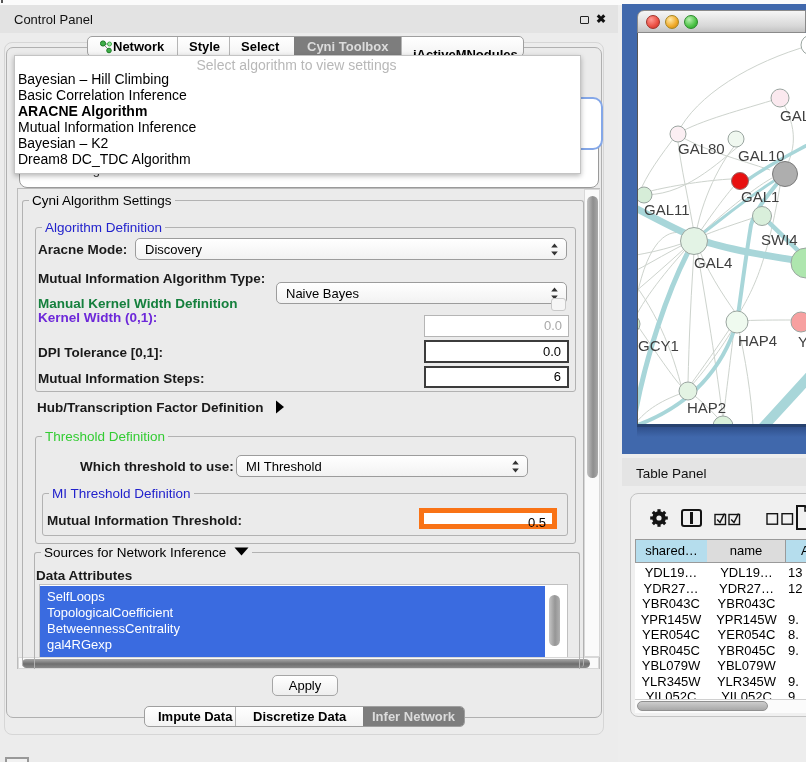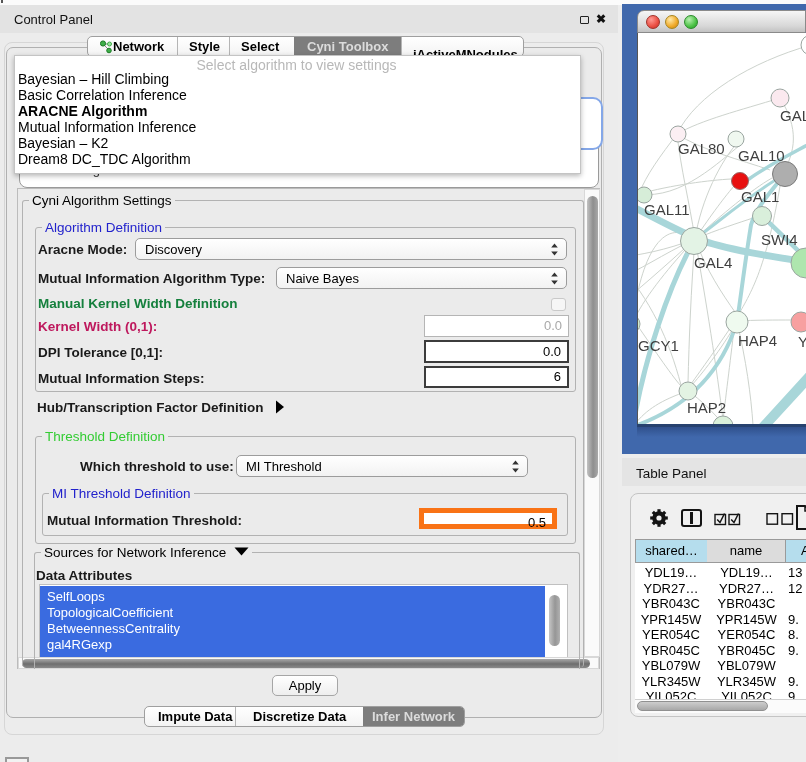--- a/index.html
+++ b/index.html
@@ -70,31 +70,31 @@
 
 <div class="lbl" style="left:38px;top:242px;">Aracne Mode:</div>
 <div class="combo" style="left:135px;top:238px;width:432px;height:22px;">
   <span class="t">Discovery</span>
   <svg width="9" height="15" viewBox="0 0 9 15">
       <path d="M1.2 5.5 L4.5 1.5 L7.8 5.5 Z M1.2 9.5 L4.5 13.5 L7.8 9.5 Z" fill="#333"></path>
     </svg>
 </div>
 
 <div class="lbl" style="left:38px;top:271px;">Mutual Information Algorithm Type:</div>
-<div class="combo" style="left:276px;top:267px;width:291px;height:22px;">
+<div class="combo" style="left:276px;top:282px;width:291px;height:22px;">
   <span class="t">Naive Bayes</span>
   <svg width="9" height="15" viewBox="0 0 9 15">
       <path d="M1.2 5.5 L4.5 1.5 L7.8 5.5 Z M1.2 9.5 L4.5 13.5 L7.8 9.5 Z" fill="#333"></path>
     </svg>
 </div>
 
 <div class="lbl" style="left:38px;top:296px;color:#15803d;">Manual Kernel Width Definition</div>
 <div class="a" style="left:551px;top:298px;width:13px;height:11px;background:#f6f6f6;border:1px solid #c9c9c9;border-radius:3px;"></div>
 
-<div class="lbl" style="left:38px;top:319px;color:#be185d;">Kernel Width (0,1):</div>
+<div class="lbl" style="left:38px;top:310px;color:#6d28d9;">Kernel Width (0,1):</div>
 <div class="fld" style="left:424px;top:315px;width:145px;height:22px;border:1px solid #b5b5b5;color:#a8a8a8;line-height:20px;">0.0</div>
 
 <div class="lbl" style="left:38px;top:345px;">DPI Tolerance [0,1]:</div>
 <div class="fld" style="left:424px;top:340px;width:145px;height:23px;border:2px solid #3c3c3c;color:#000;line-height:19px;">0.0</div>
 
 <div class="lbl" style="left:38px;top:371px;">Mutual Information Steps:</div>
 <div class="fld" style="left:424px;top:366px;width:145px;height:22px;border:2px solid #3c3c3c;color:#000;line-height:18px;">6</div>
 
 <div class="lbl" style="left:37px;top:400px;">Hub/Transcription Factor Definition</div>
 <svg class="a" style="left:274px;top:399px;" width="11" height="16" viewBox="0 0 11 16">

